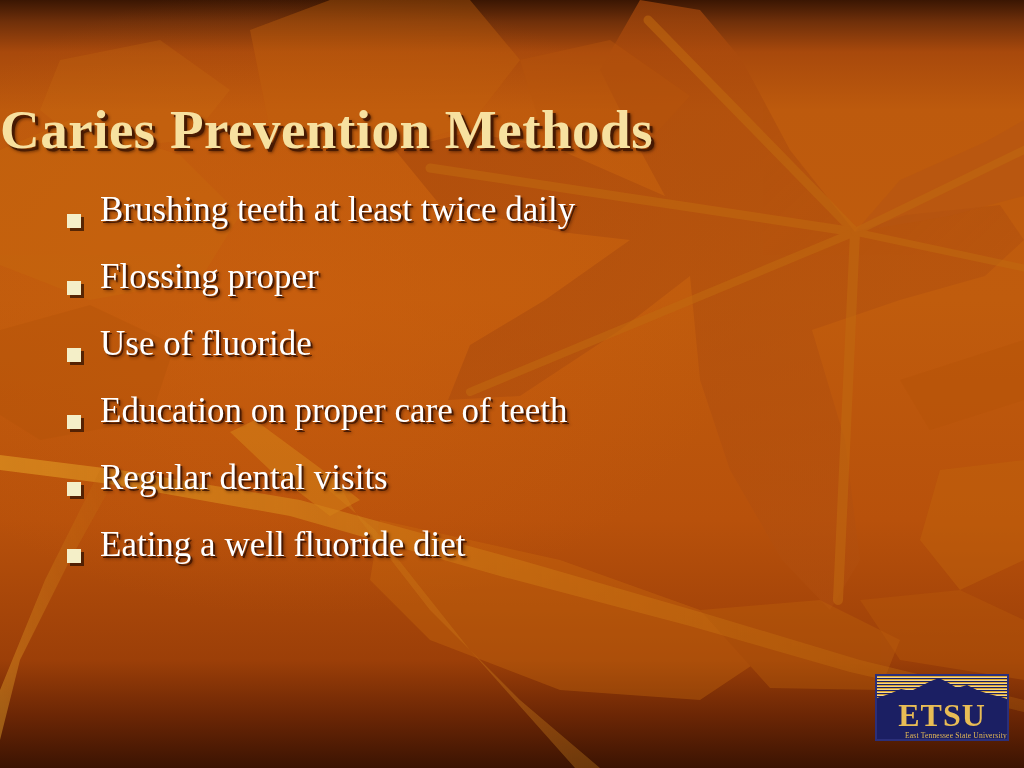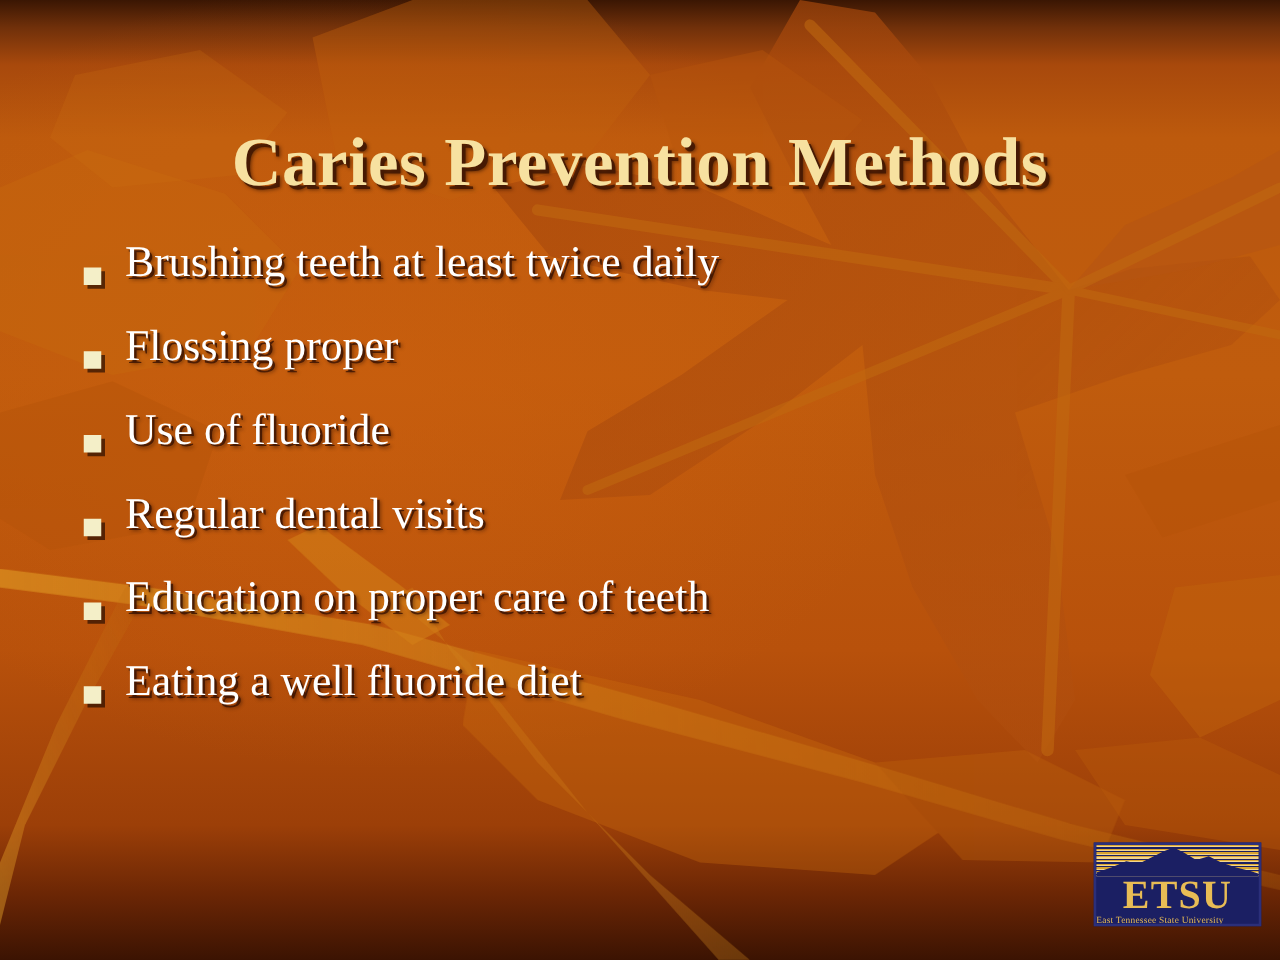--- a/index.html
+++ b/index.html
@@ -47,21 +47,20 @@
   }
   #bg-leaves { }
   #bg-leaves svg { display: block; }
 
   
   #title {
     position: absolute;
     left: 0;
     top: 62px;
     width: 1024px;
-    text-align: center;
     font-size: 55px;
     font-weight: bold;
     line-height: 62px;
     color: #F7E1A0;
     letter-spacing: 0.5px;
     text-shadow:
       3px 3px 0px rgba(60,20,2,0.80),
       4px 4px 3px rgba(40,12,0,0.55);
     white-space: nowrap;
   }
@@ -133,21 +132,21 @@
     text-align: center;
     font-size: 32px;
     font-weight: bold;
     line-height: 27px;
     letter-spacing: 1px;
     color: #E8BC55;
     margin-top: 1px;
     font-family: "Liberation Serif", "DejaVu Serif", serif;
   }
   #etsu-tagline {
-    text-align: left;
+    text-align: right;
     font-size: 7.5px;
     line-height: 10px;
     color: #E8BC55;
     letter-spacing: 0.2px;
     margin-top: 2px;
     font-family: "Liberation Serif", "DejaVu Serif", serif;
   }
 </style>
 </head>
 <body>
@@ -245,26 +244,26 @@
       <span class="bullet-text">Flossing proper</span>
     </li>
 
     <li class="bullet-row">
       <span class="bullet-marker"></span>
       <span class="bullet-text">Use of fluoride</span>
     </li>
 
     <li class="bullet-row">
       <span class="bullet-marker"></span>
+      <span class="bullet-text">Education on proper care of teeth</span>
+    </li>
+
+    <li class="bullet-row">
+      <span class="bullet-marker"></span>
       <span class="bullet-text">Regular dental visits</span>
-    </li>
-
-    <li class="bullet-row">
-      <span class="bullet-marker"></span>
-      <span class="bullet-text">Education on proper care of teeth</span>
     </li>
 
     <li class="bullet-row">
       <span class="bullet-marker"></span>
       <span class="bullet-text">Eating a well fluoride diet</span>
     </li>
 
   </ul>
 
   <div id="etsu-logo">

